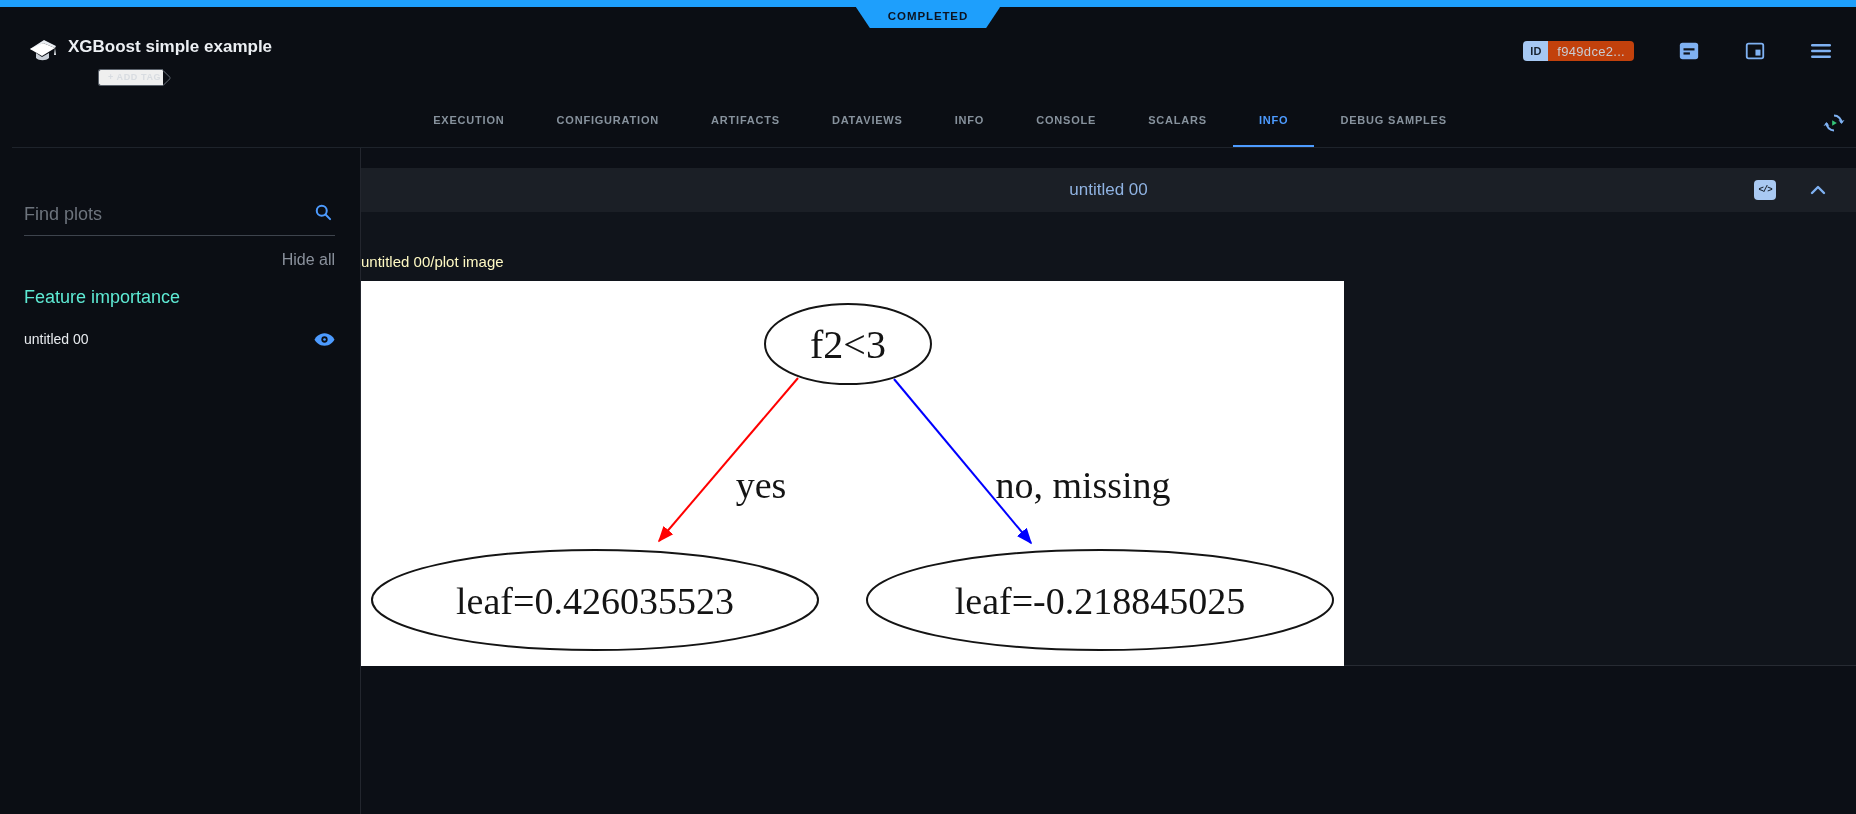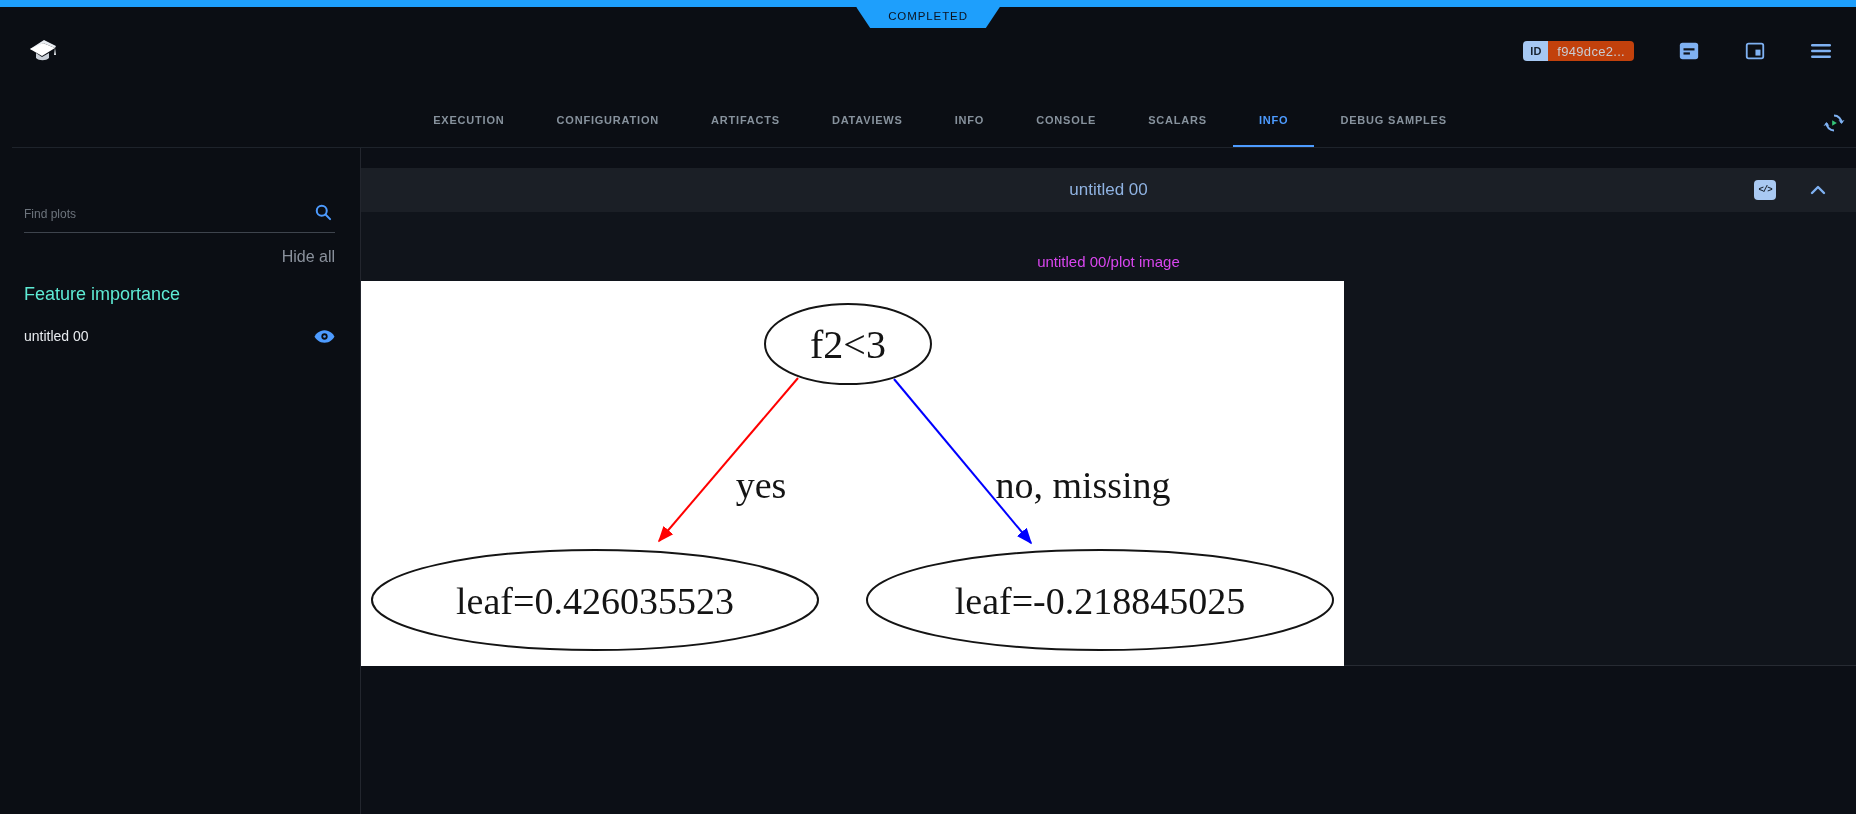--- a/index.html
+++ b/index.html
@@ -1,21 +1,21 @@
 <!DOCTYPE html>
 <html><head>
 <meta charset="utf-8">
 <style>
   *{margin:0;padding:0;box-sizing:border-box;}
   html,body{width:1856px;height:814px;background:#0b0e14;font-family:"Liberation Sans",sans-serif;overflow:hidden;position:relative;color:#e8ebef;}
 
   
   .titlebar{position:absolute;top:0;left:0;width:1856px;height:7px;background:#1e9ffc;z-index:6;}
   .status-badge{position:absolute;top:7px;left:50%;transform:translateX(-50%);background:#1e9ffc;color:#0c1320;
-    font-size:11.5px;font-weight:400;letter-spacing:.9px;padding:3px 32px 6px;
+    font-size:11.5px;font-weight:700;letter-spacing:.9px;padding:3px 32px 6px;
     clip-path:polygon(0 0,100% 0,calc(100% - 14px) 100%,14px 100%);z-index:6;}
 
   
   .app-header{position:absolute;top:7px;left:0;width:1856px;height:89px;display:flex;align-items:flex-start;padding:30px 24px 0 28px;}
   .logo{width:30px;height:27px;margin-right:10px;margin-top:1px;}
   .title-col{display:flex;flex-direction:column;}
   .experiment-title{font-size:17px;font-weight:700;color:#eceff3;line-height:20px;}
   .add-tag{position:relative;margin:12px 0 0 30px;display:inline-block;border:1px solid #5a616b;border-right:none;border-radius:3px 0 0 3px;
     padding:2px 2px 2px 9px;font-size:9px;font-weight:700;letter-spacing:.6px;color:#d8dce1;width:max-content;line-height:11px;}
   .add-tag::after{content:'';position:absolute;right:-6px;top:50%;width:11px;height:11px;transform:translateY(-50%) rotate(45deg);
@@ -31,53 +31,57 @@
     display:flex;justify-content:center;align-items:flex-end;}
   .tab{background:none;border:none;cursor:pointer;color:#87929d;font-family:"Liberation Sans",sans-serif;
     font-size:11px;font-weight:600;letter-spacing:.8px;padding:0 26px 20px;line-height:14px;}
   .tab.active{color:#4d9bff;border-bottom:2px solid #4d9bff;padding-bottom:18px;}
   .refresh-btn{position:absolute;right:22px;bottom:12px;}
 
   
   .page-body{position:absolute;top:148px;left:0;width:1856px;height:666px;}
   .sidebar{position:absolute;left:0;top:0;width:361px;height:666px;background:#0b0e14;border-right:1px solid #23262e;padding:56px 25px 0 24px;}
   .search-row{position:relative;border-bottom:1px solid #3e444d;padding-bottom:10px;}
-  .search-input{width:100%;background:transparent;border:none;outline:none;color:#cfd4da;font-size:12px;font-family:"Liberation Sans",sans-serif;padding-right:32px;}
+  .search-input{width:100%;background:transparent;border:none;outline:none;color:#cfd4da;font-size:18px;font-family:"Liberation Sans",sans-serif;padding-right:32px;}
   .search-input::placeholder{color:#6d747d;}
   .search-icon{position:absolute;right:2px;top:-2px;}
   .hide-all{display:block;margin-top:15px;text-align:right;font-size:16px;color:#8a919c;text-decoration:none;}
   .section-label{margin-top:18px;font-size:18px;color:#5eead4;}
   .plot-item{margin-top:23px;display:flex;align-items:center;justify-content:space-between;cursor:pointer;}
   .plot-item-label{font-size:14px;color:#e8ebef;}
 
   
   .main{position:absolute;left:361px;top:0;width:1495px;height:666px;background:#0c0f16;}
   .panel-header{position:relative;margin-top:20px;height:44px;background:#1b1f26;display:flex;align-items:center;}
   .panel-title{position:absolute;left:0;width:100%;text-align:center;font-size:17px;color:#8fb2e1;}
   .embed-btn{position:absolute;right:80px;background:#a9c9f2;color:#141d28;border:none;border-radius:4px;width:22px;height:20px;
     font-size:9px;font-weight:700;font-family:"Liberation Mono",monospace;display:flex;align-items:center;justify-content:center;cursor:pointer;letter-spacing:-1px;}
   .collapse-btn{position:absolute;right:30px;}
   .widget-content{height:454px;background:#10141b;border-bottom:1px solid #272b33;padding-top:40px;}
-  .image-title{text-align:center;font-size:15px;color:#d946ef;line-height:20px;}
+  .image-title{text-align:left;font-size:15px;color:#fef9c3;line-height:20px;}
   .plot-figure{width:983px;height:385px;background:#ffffff;margin:9px auto 0;cursor:pointer;}
   .tree-text{font-family:"Liberation Serif",serif;fill:#141414;}
 </style>
 </head>
 <body>
 
 <div class="titlebar"></div>
 <div class="status-badge">COMPLETED</div>
 
 <header class="app-header">
   <svg class="logo" viewBox="0 0 30 27">
     <path d="M2 11 L16 2 L28 8 L27 10 L15 5 L5 12 Z" fill="#e8ecf1"></path>
     <path d="M2 11 L15 5 L27 10 L14 18 Z" fill="#ffffff"></path>
     <path d="M8 15 v5 c3 3 10 3 13 0 v-5 l-7 4 Z" fill="#c9cfd7"></path>
     <path d="M27 10 l1 7 h-2 Z" fill="#e8ecf1"></path>
   </svg>
+  <div class="title-col">
+    <div class="experiment-title">XGBoost simple example</div>
+    <button class="add-tag">+ ADD TAG</button>
+  </div>
   <div class="header-right">
     <div class="id-cluster">
       <span class="id-tag">ID</span>
       <span class="id-value">f949dce2...</span>
     </div>
     <button class="icon-btn">
       <svg width="22" height="22" viewBox="0 0 24 24">
         <rect x="2" y="3" width="20" height="18" rx="3" fill="#7fb1f2"></rect>
         <rect x="6" y="9" width="12" height="2.4" fill="#10141b"></rect>
         <rect x="6" y="13.5" width="7" height="2.4" fill="#10141b"></rect>

